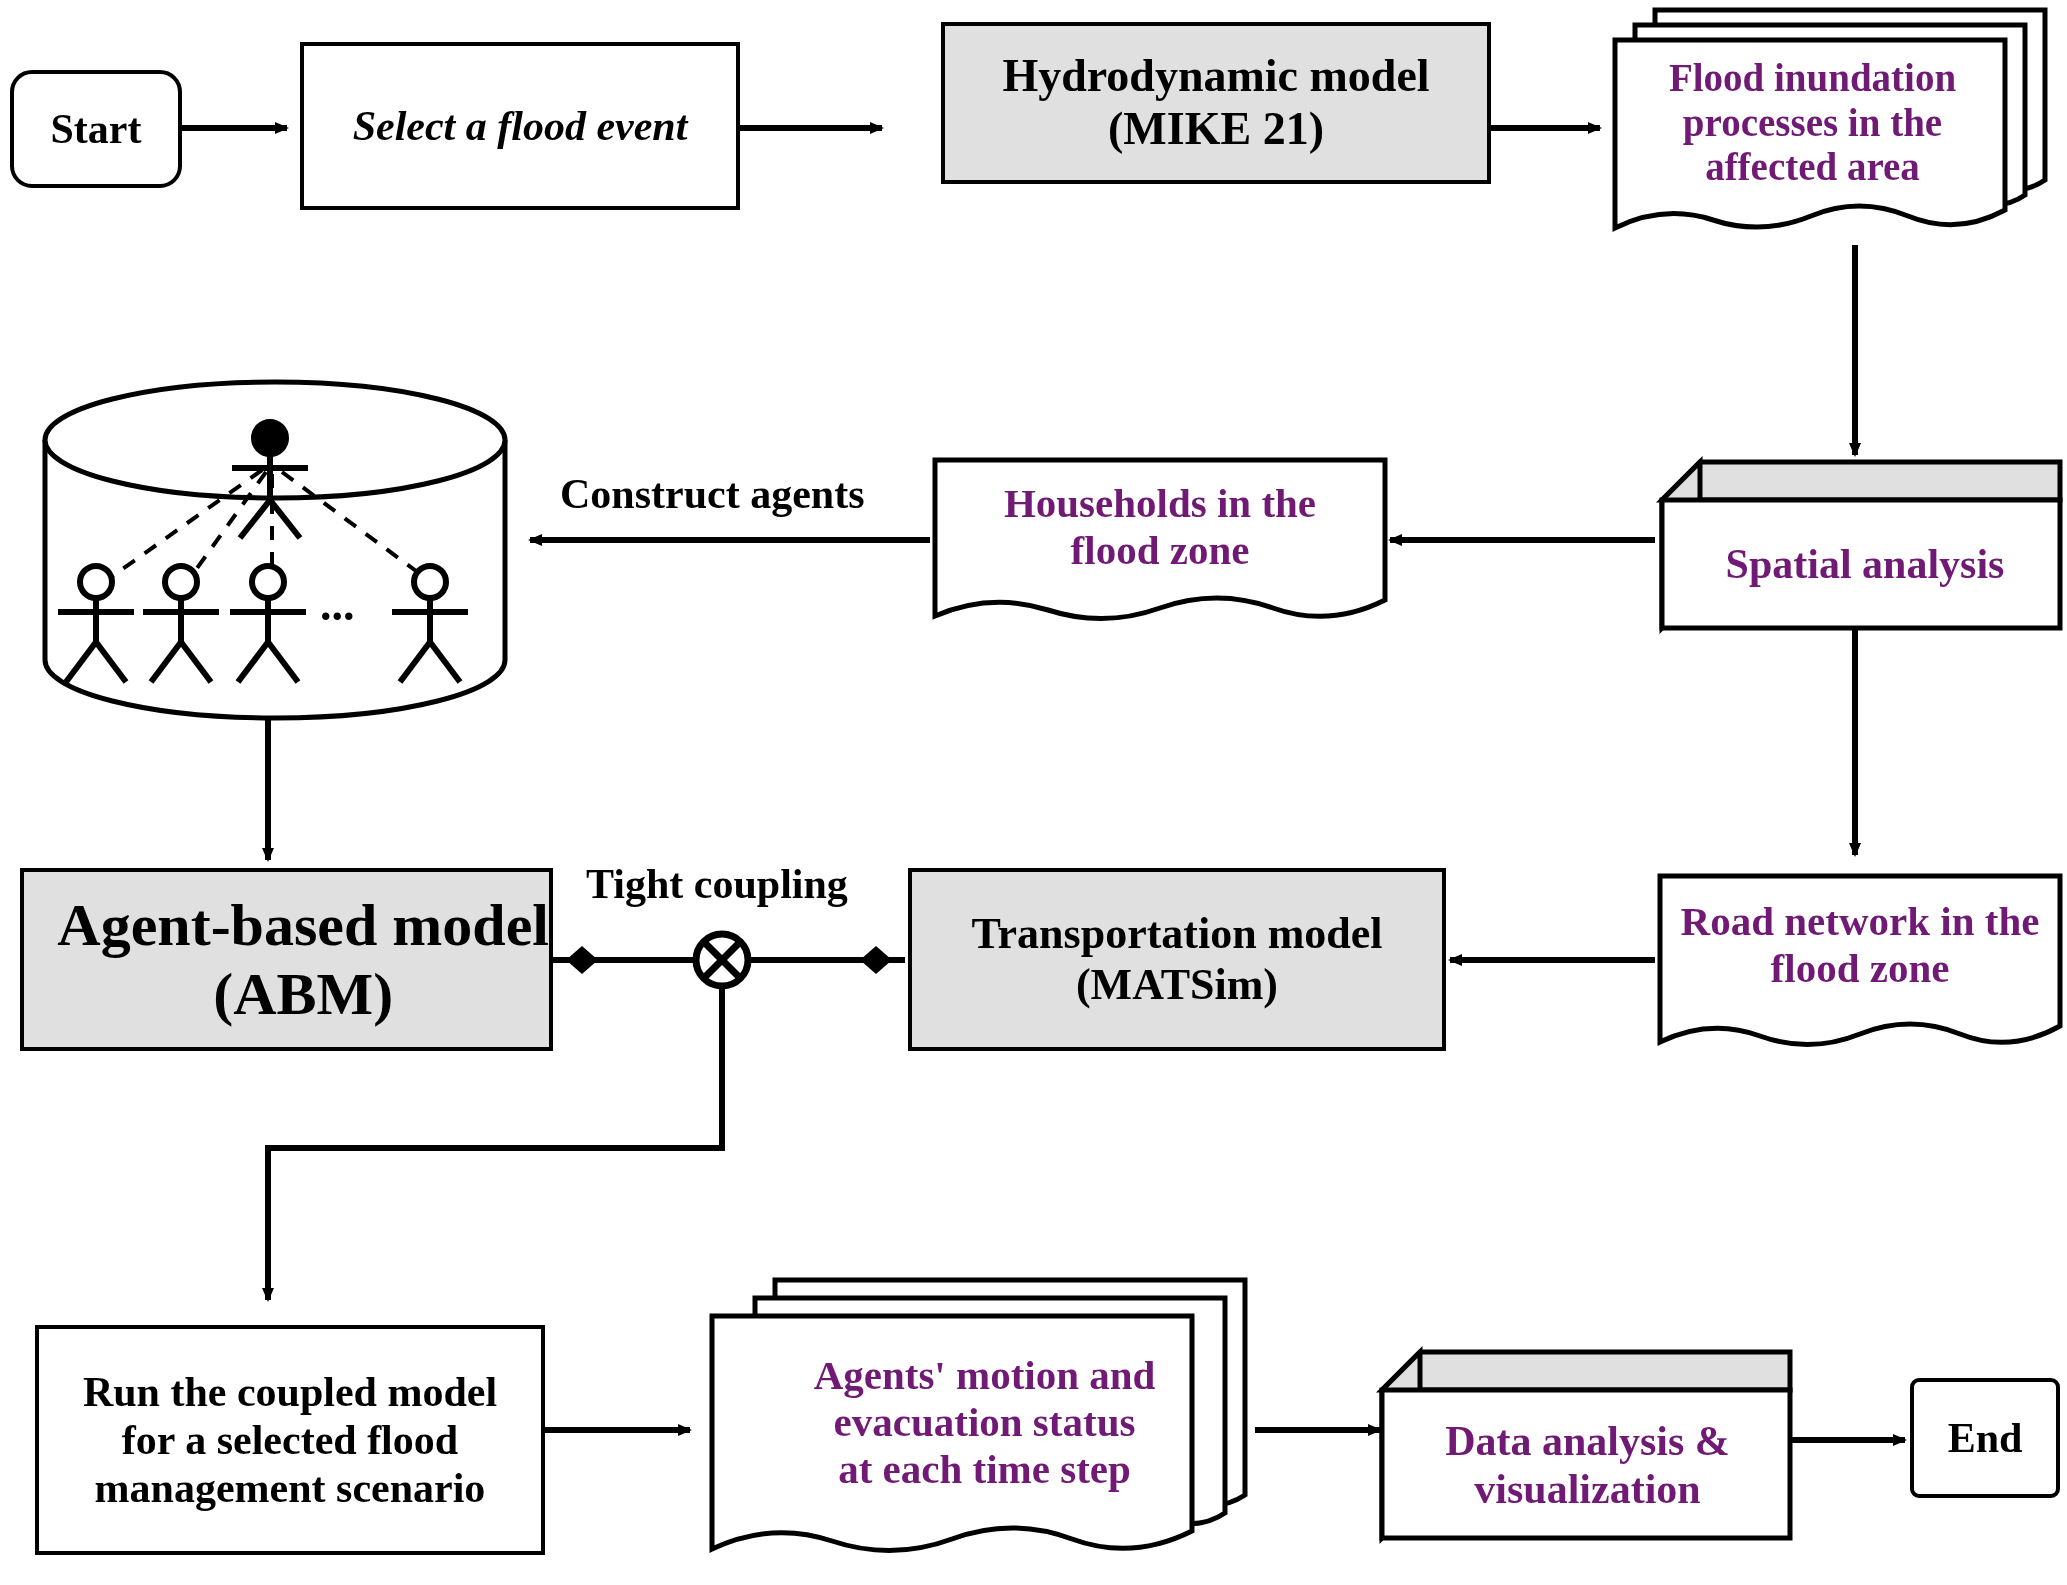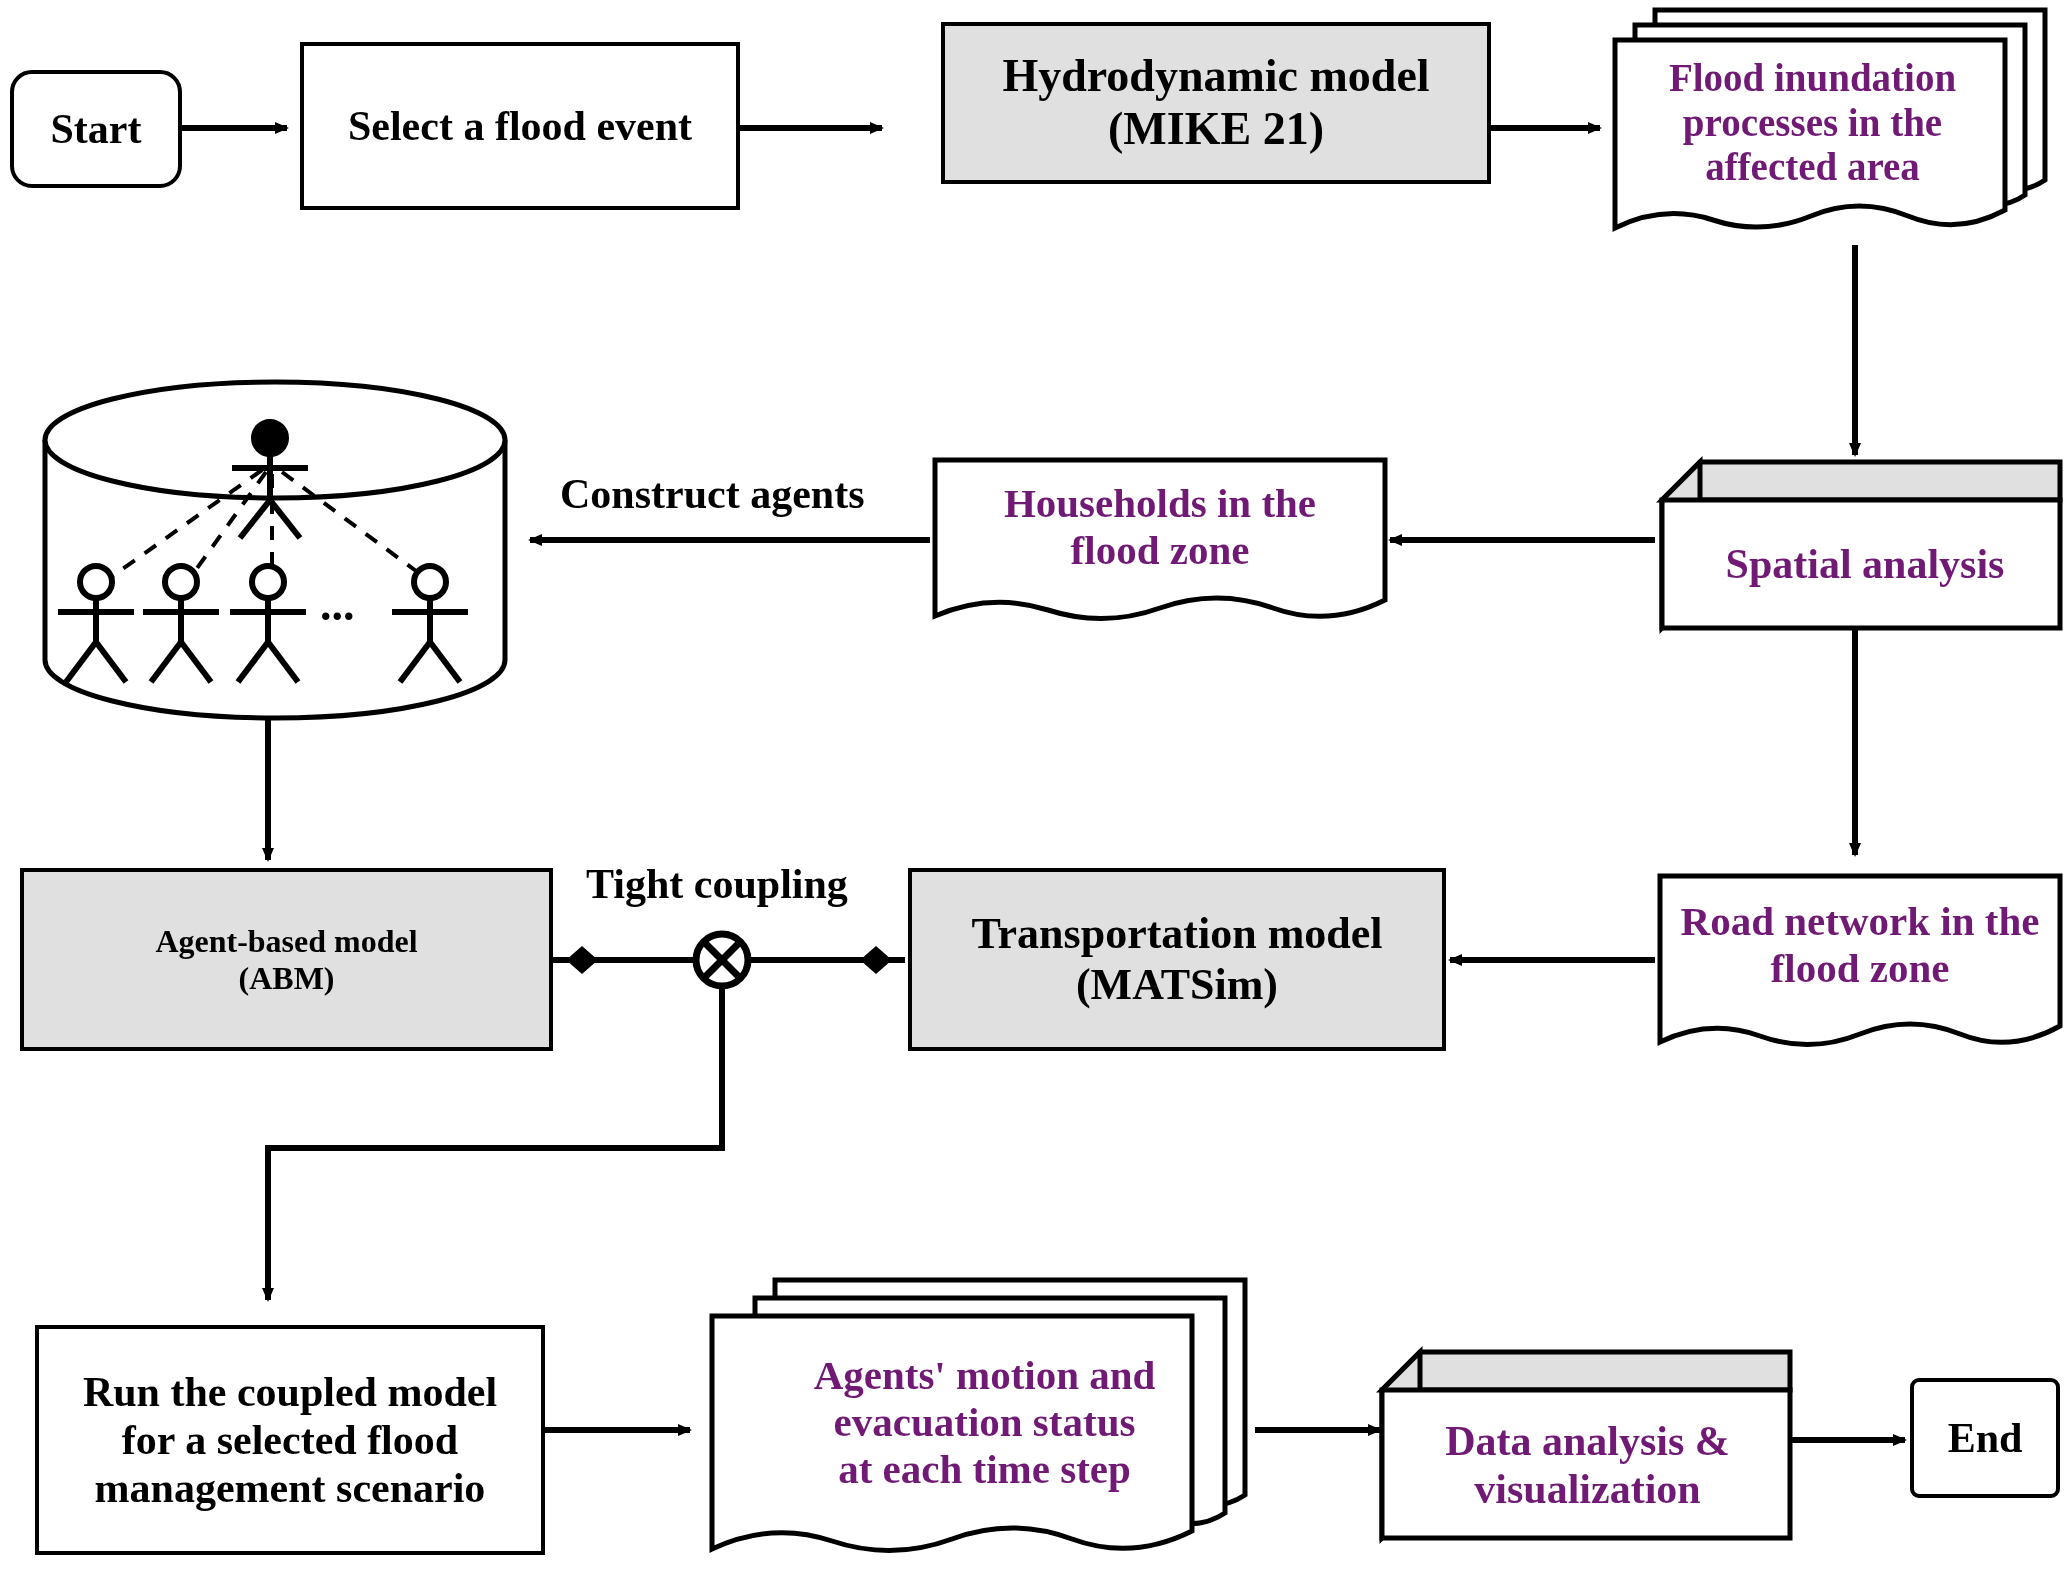--- a/index.html
+++ b/index.html
@@ -202,21 +202,21 @@
         <line x1="430" y1="642" x2="400" y2="682"></line>
         <line x1="430" y1="642" x2="460" y2="682"></line>
       </g>
     </g>
   </svg>
 
   <div class="node rounded" style="left:10px; top:70px; width:172px; height:118px; font-size:42px;">
     <span class="node-text">Start</span>
   </div>
 
-  <div class="node rect" style="left:300px; top:42px; width:440px; height:168px; font-size:42px;">
+  <div class="node rect" style="left:300px; top:42px; width:440px; height:168px; font-size:42px;font-style:italic;">
     <span class="node-text">Select a  flood event</span>
   </div>
 
   <div class="node rect shaded" style="left:918px; top:22px; width:550px; height:162px; font-size:46px;margin-left:23px;">
     <span class="node-text">Hydrodynamic model
 (MIKE 21)</span>
   </div>
 
   <div class="doc-text" style="left:1620px; top:48px; width:385px; height:150px; font-size:39px;">Flood inundation
 processes in the
@@ -224,21 +224,21 @@
 
   <div class="doc-text" style="left:1670px; top:505px; width:390px; height:118px; font-size:42px;">Spatial analysis</div>
 
   <div class="doc-text" style="left:940px; top:472px; width:440px; height:110px; font-size:41px;">Households in the
 flood zone</div>
 
   <div class="label-free" style="left:560px; top:470px; font-size:42px;">Construct agents</div>
 
   <div class="label-free" style="left:320px; top:578px; font-size:46px;">...</div>
 
-  <div class="node rect shaded" style="left:20px; top:868px; width:533px; height:183px; font-size:32px;">
+  <div class="node rect shaded" style="left:20px; top:868px; width:533px; height:183px; font-size:60px;justify-content:flex-end;">
     <span class="node-text">Agent-based model
 (ABM)</span>
   </div>
 
   <div class="label-free" style="left:586px; top:860px; font-size:42px;">Tight coupling</div>
 
   <div class="node rect shaded" style="left:908px; top:868px; width:538px; height:183px; font-size:44px;">
     <span class="node-text">Transportation model
 (MATSim)</span>
   </div>

